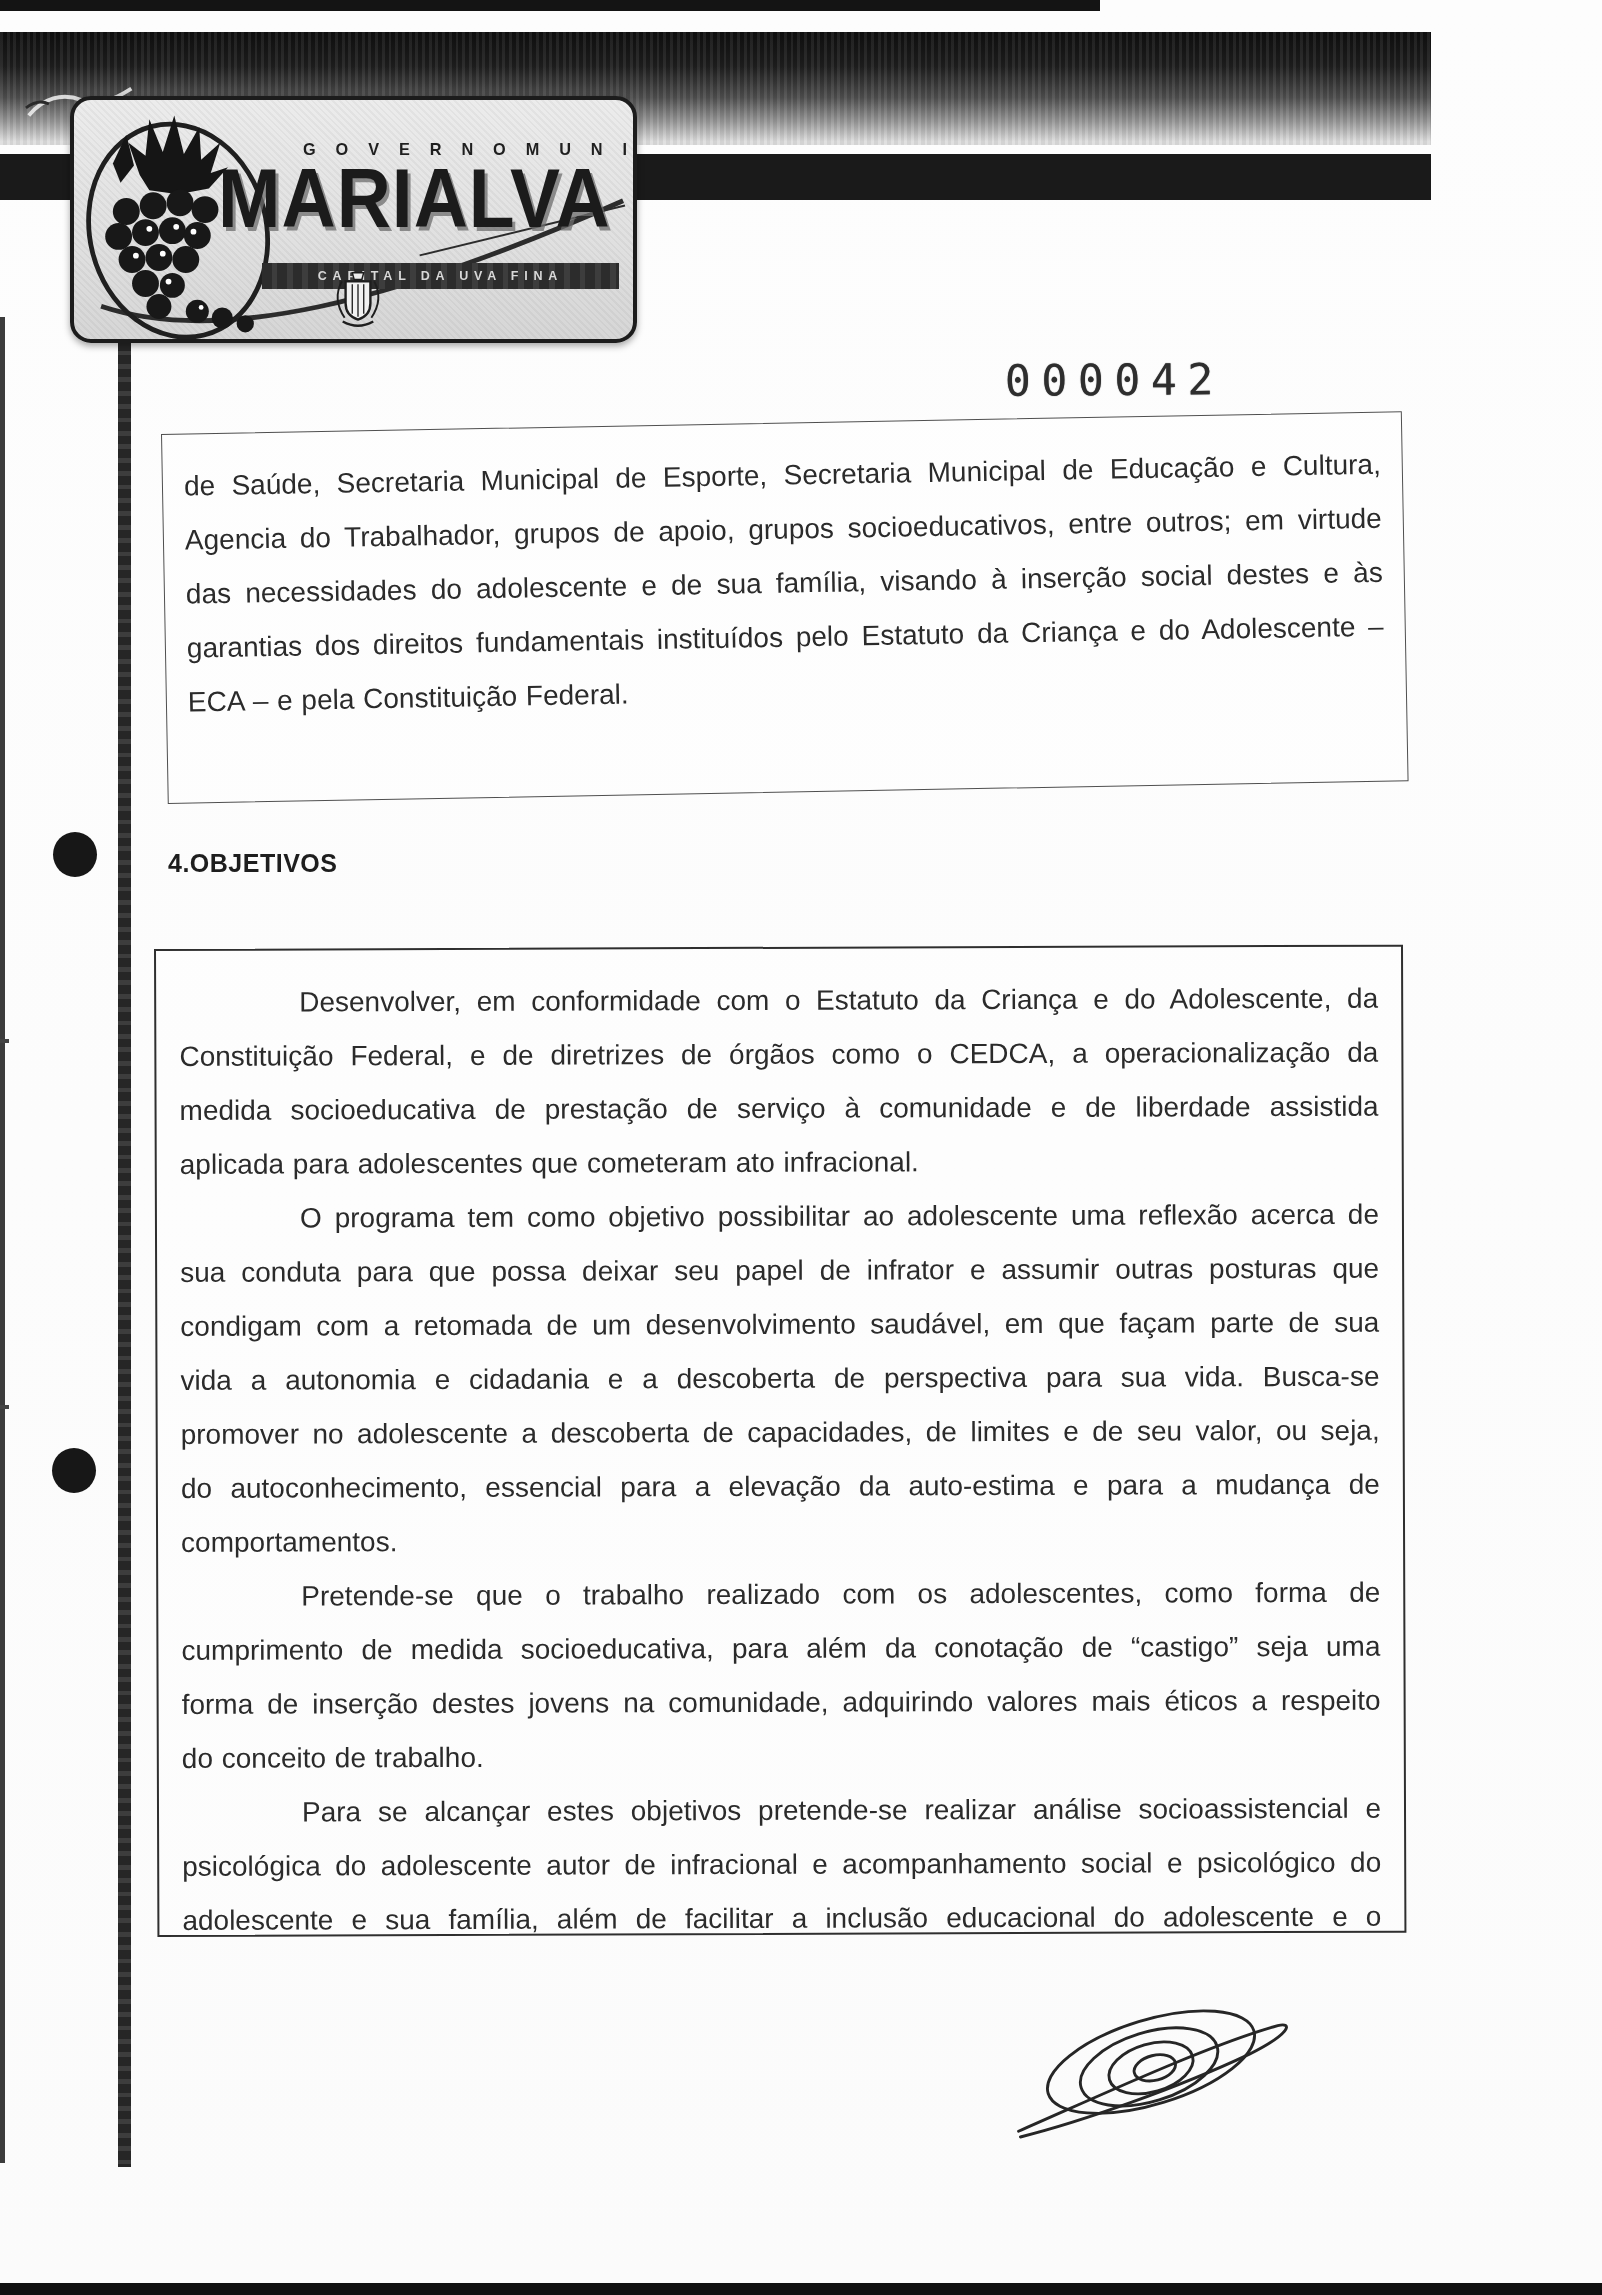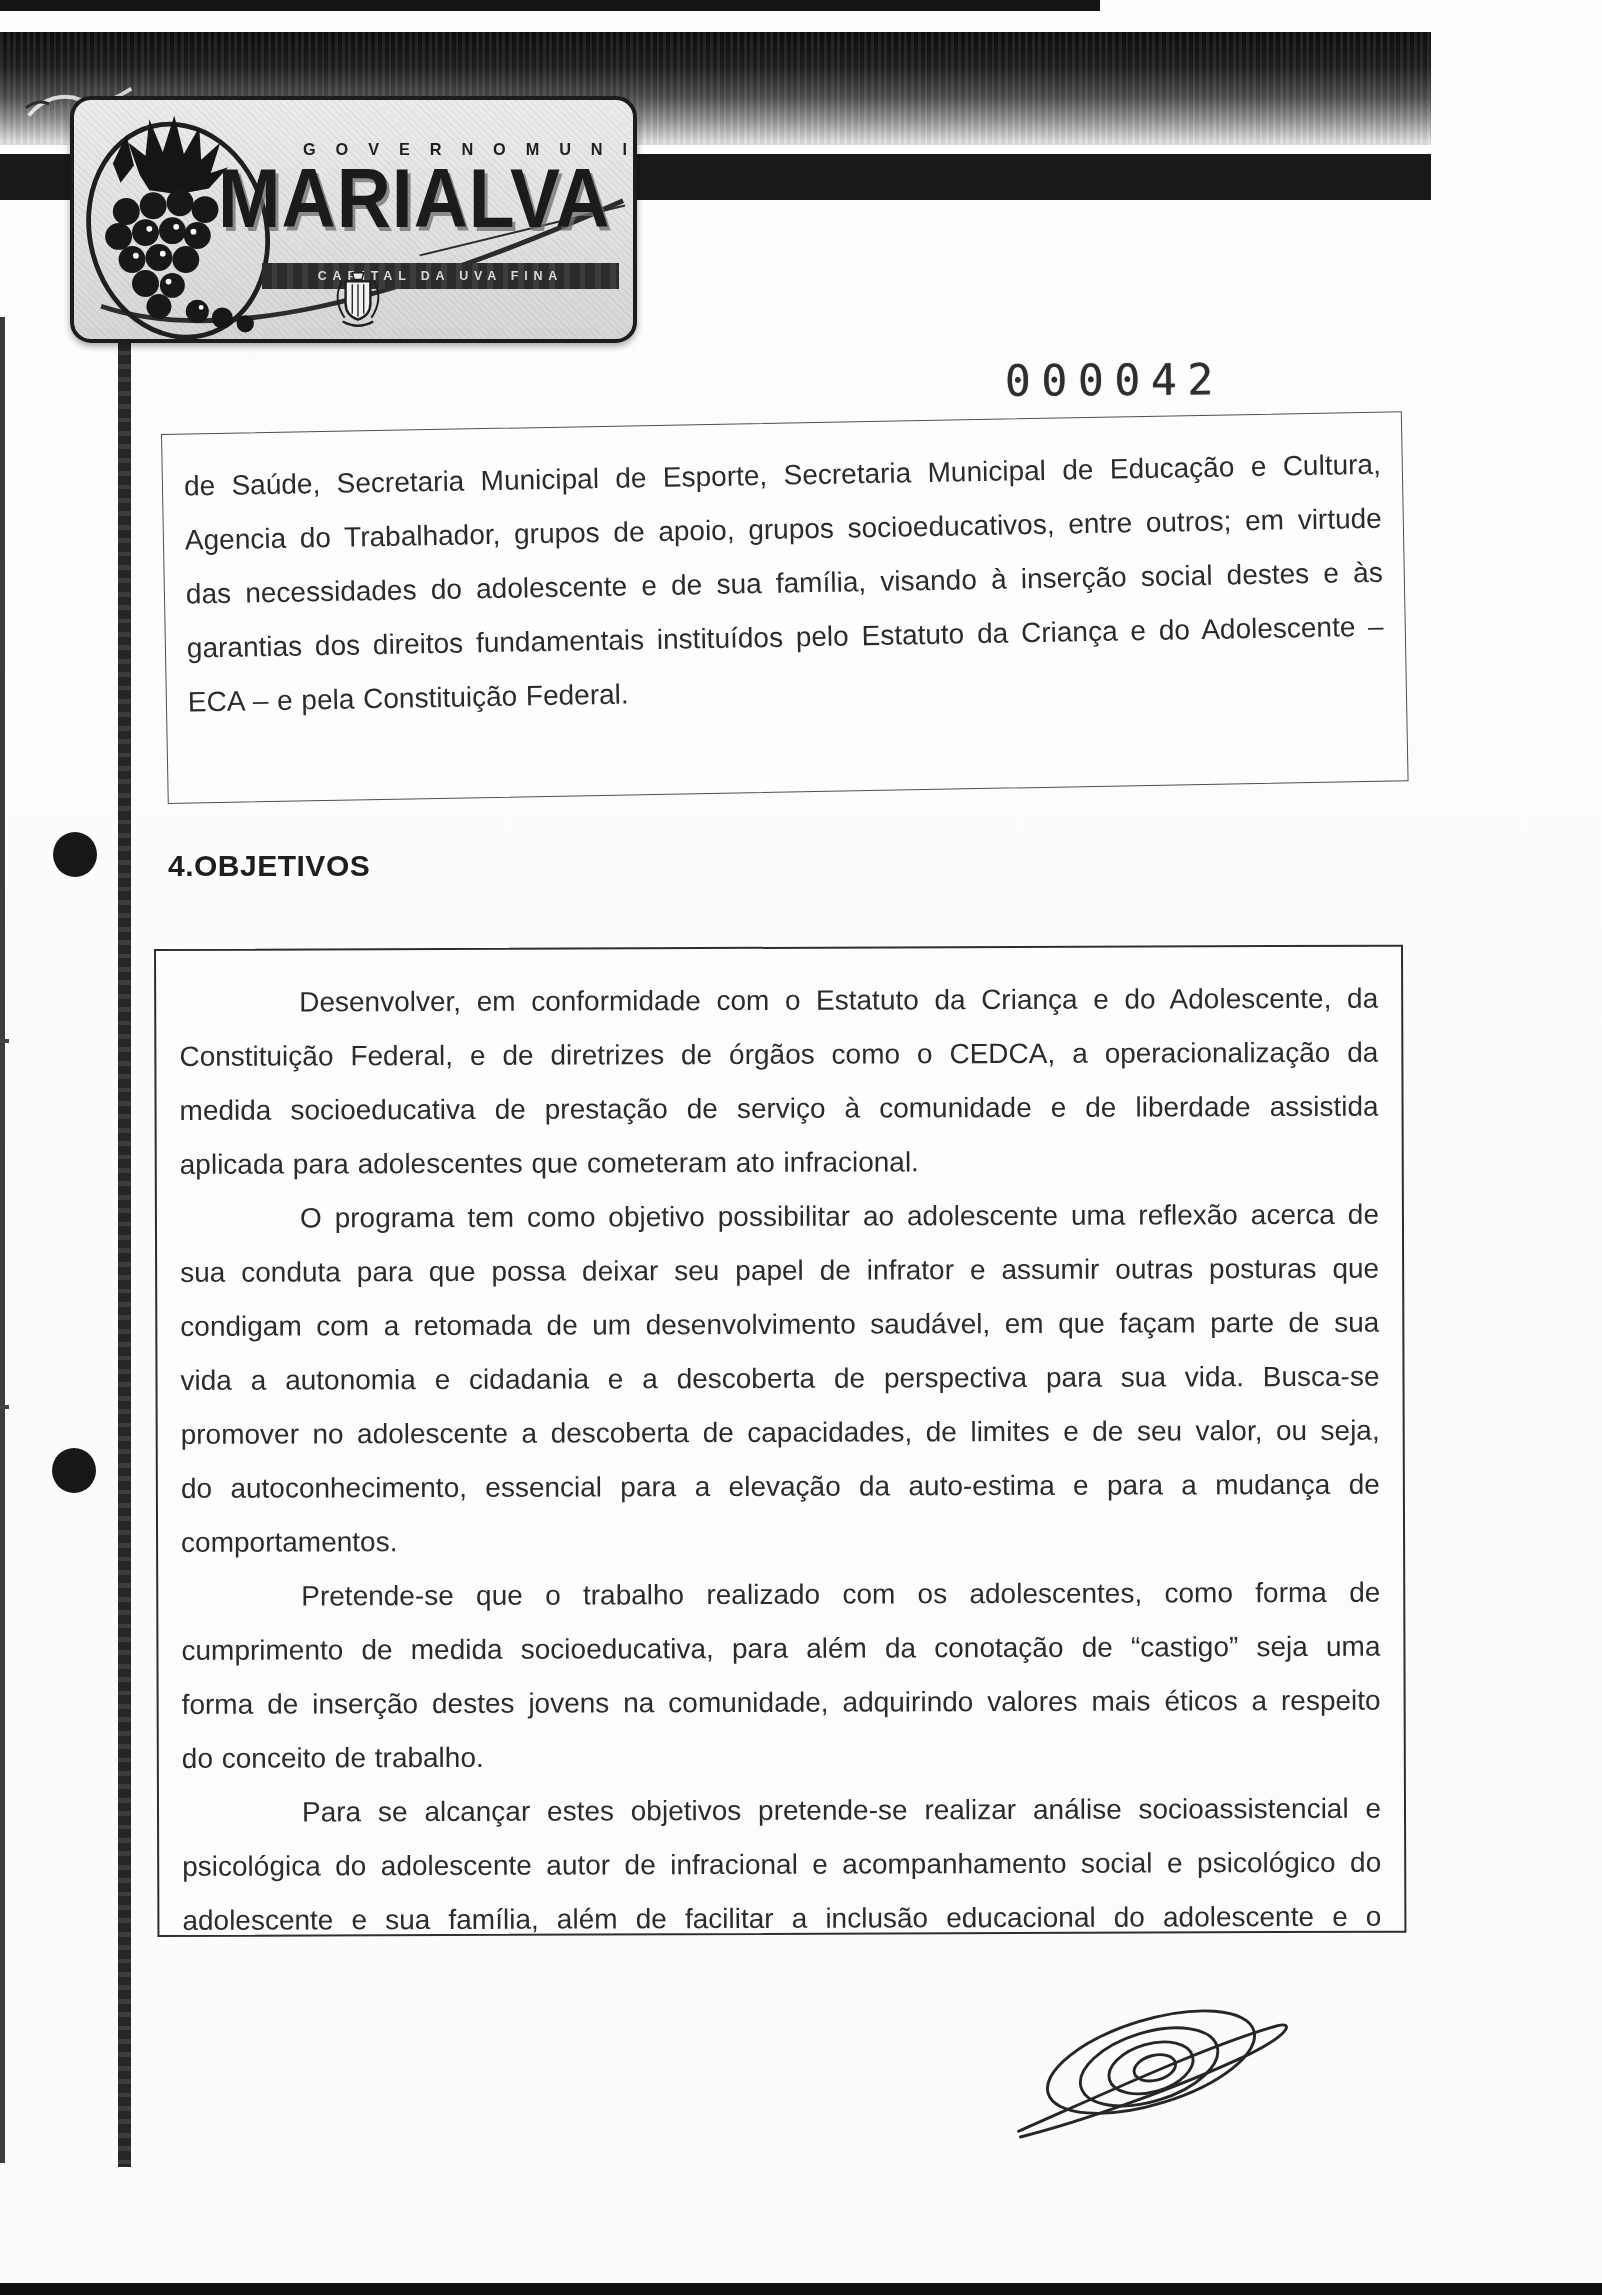--- a/index.html
+++ b/index.html
@@ -83,21 +83,21 @@
   .tline{
     height:54px;line-height:54px;font-size:28px;color:#2b2b2b;
     overflow:hidden;white-space:nowrap;
     text-align:justify;text-align-last:justify;word-spacing:1px;
   }
   .tline.lastline{text-align-last:left;}
   .tline.firstline{padding-left:120px;}
   
   .section-heading{
     position:absolute;left:168px;top:849px;
-    font-size:30px;font-weight:bold;letter-spacing:0.5px;color:#1e1e1e;text-align:center;
+    font-size:25px;font-weight:bold;letter-spacing:0.5px;color:#1e1e1e;text-align:center;
   }
   
   .signature{position:absolute;left:1007px;top:1985px;}
 </style>
 </head>
 <body>
 
 <div class="page">
 
   <div class="top-strip"></div>

